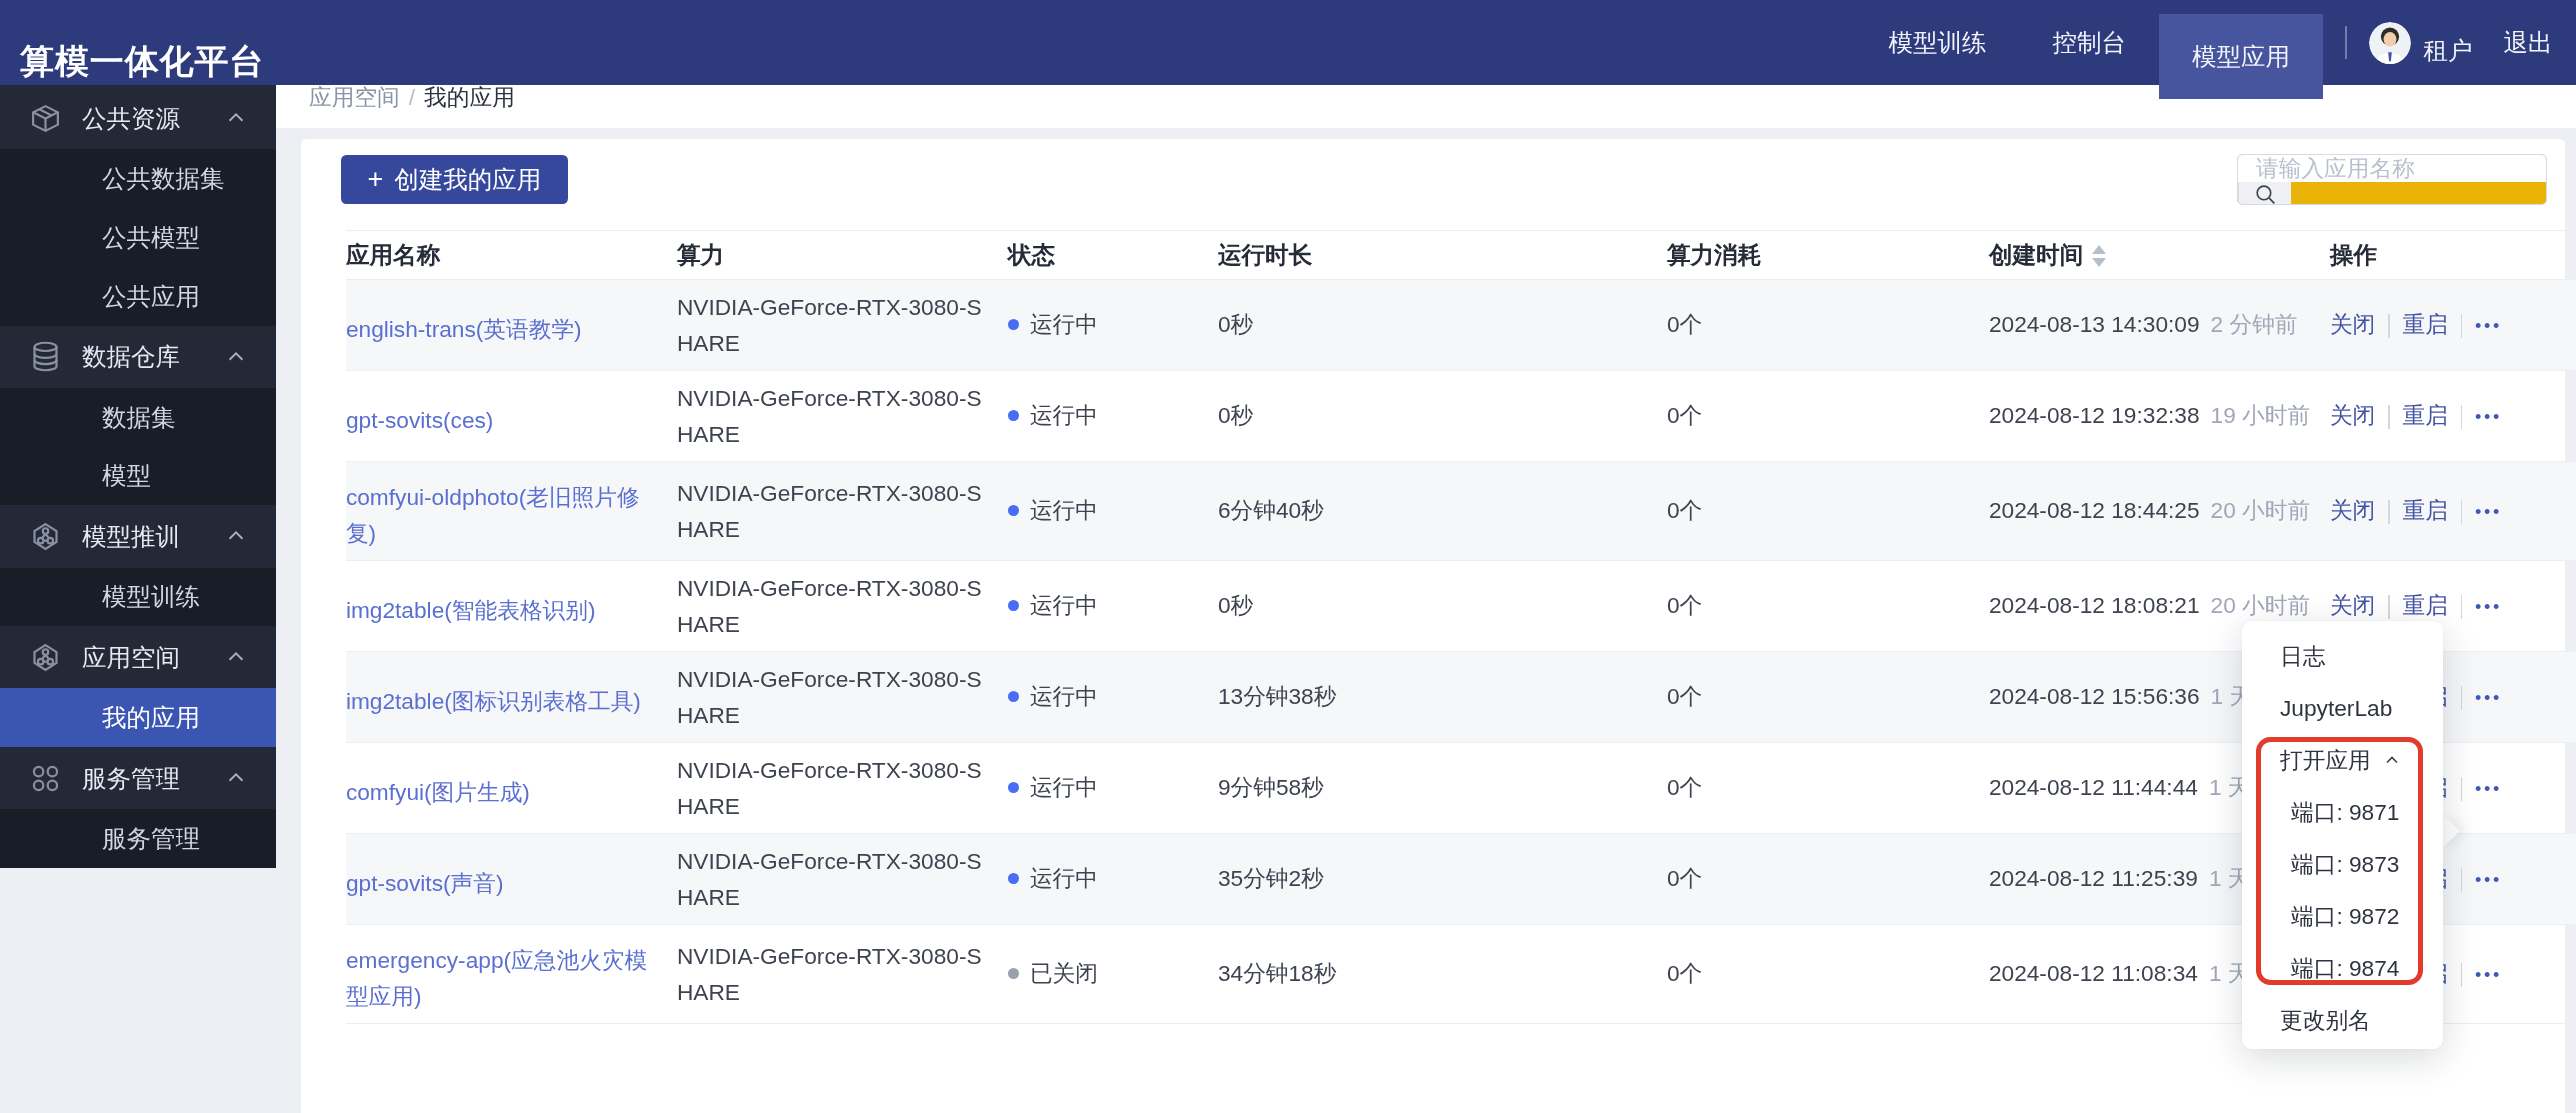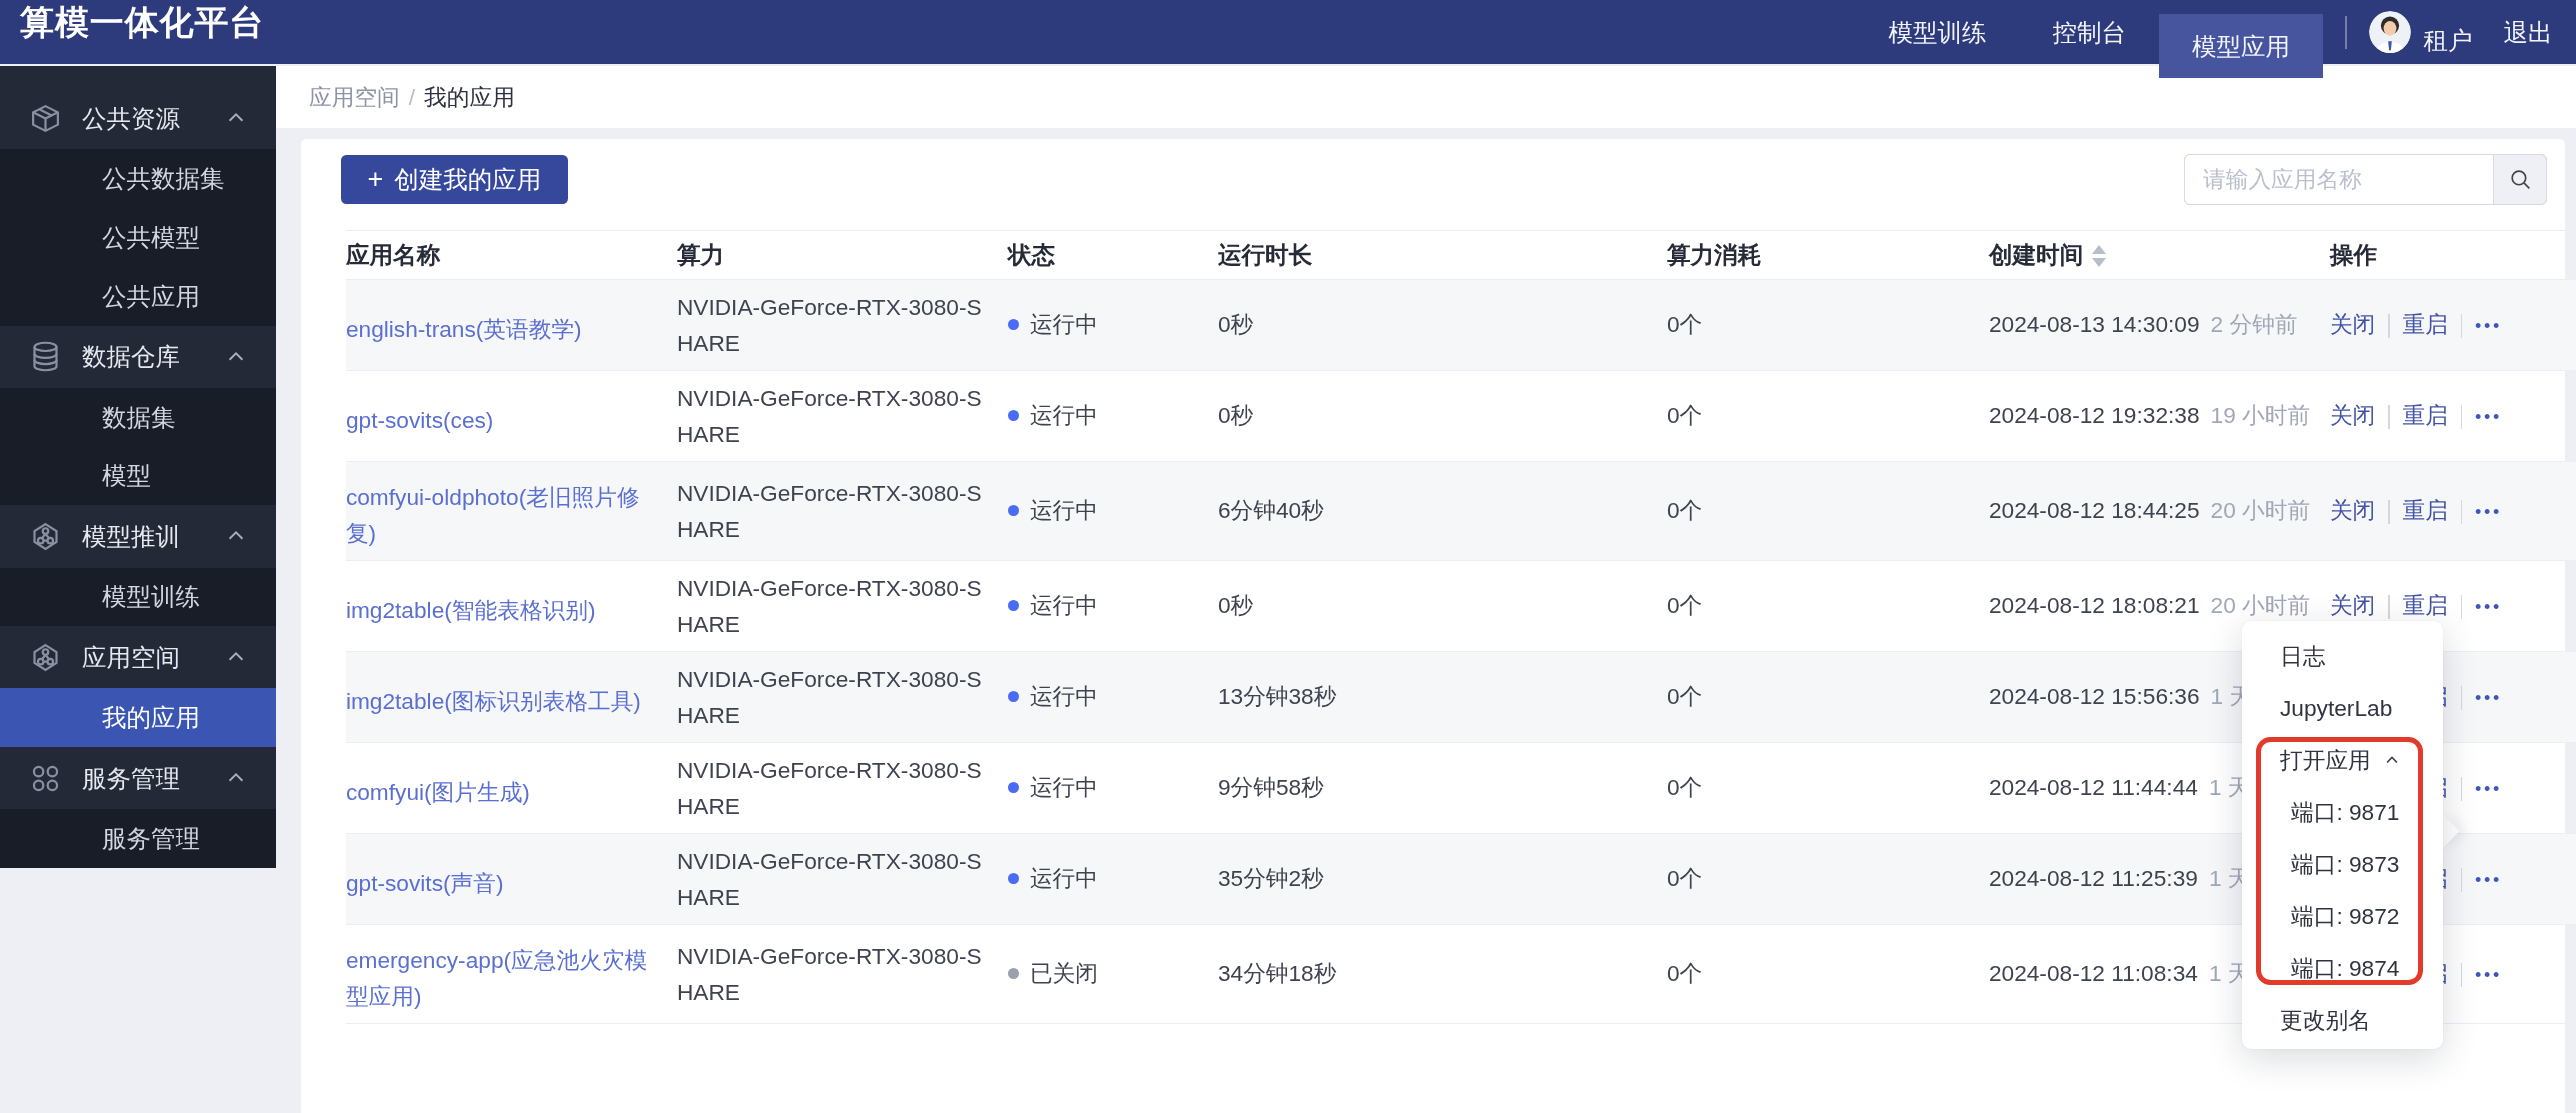--- a/index.html
+++ b/index.html
@@ -3,21 +3,21 @@
 <meta charset="utf-8">
 <style>
   * { box-sizing: border-box; margin: 0; padding: 0; }
   html,body { width:2576px; height:1113px; overflow:hidden; }
   body {
     position:relative;
     font-family:"Liberation Sans","DejaVu Sans",sans-serif;
     background:#edeff4; color:#3e4350;
   }
   
-  .navbar{position:absolute;top:0;left:0;width:2576px;height:64px;background:#2d3a7c;display:flex;align-items:flex-start;color:#f2f4fa;z-index:40;gap:8px;}
+  .navbar{position:absolute;top:0;left:0;width:2576px;height:85px;background:#2d3a7c;display:flex;align-items:flex-end;color:#f2f4fa;z-index:40;gap:8px;}
   .logo{font-size:34px;font-weight:700;padding-left:20px;letter-spacing:0.9px;color:#fff;}
   .nav-right{margin-left:auto;display:flex;align-items:center;height:100%;}
   .nav-item{font-size:24.5px;padding:0 33px;height:100%;display:flex;align-items:center;cursor:pointer;}
   .nav-item.active{background:#46559e;margin-top:28px;}
   .nav-divider{width:1.8px;height:33px;background:rgba(255,255,255,.35);margin:0 22px;}
   .avatar{width:42px;height:42px;border-radius:50%;overflow:hidden;margin-right:12.7px;flex:0 0 auto;}
   .nav-user{font-size:24.5px;margin-right:31px;margin-top:16px;}
   .nav-logout{font-size:24.5px;margin-right:23.6px;}
   
   .sidebar{position:absolute;top:66px;left:0;width:276px;height:802px;background:#191d28;display:flex;flex-direction:column;z-index:30;}
@@ -31,21 +31,21 @@
   
   .main{position:absolute;left:276px;top:66px;right:0;bottom:0;overflow:hidden;}
   .crumb-bar{height:62px;background:#fff;display:flex;align-items:center;padding-left:33px;font-size:22.7px;}
   .crumb-sec{color:#8b93a6;}
   .crumb-sep{color:#b6bcc9;margin:0 9px;}
   .crumb-cur{color:#2c3140;}
   .card{position:absolute;left:24.5px;right:11px;top:73px;height:1088px;background:#fff;border-radius:5.4px;padding:0 18px 0 40px;}
   .toolbar{display:flex;justify-content:space-between;align-items:center;padding-top:14.5px;}
   .btn-create{height:49px;background:#36489c;color:#fff;border:none;border-radius:5.4px;font-size:24.5px;padding:0 27px;display:flex;align-items:center;cursor:pointer;font-family:inherit;}
   .btn-create .plus{font-size:27px;margin-right:11px;font-weight:400;}
-  .searchbox{display:flex;height:51px;border:0.9px solid #d8dbe3;border-radius:5.4px;overflow:hidden;background:#eab308;}
+  .searchbox{display:flex;height:51px;border:0.9px solid #d8dbe3;border-radius:5.4px;overflow:hidden;background:#eab308;flex-direction:column;}
   .searchbox input{width:308px;border:none;outline:none;font-size:22.7px;padding:0 18px;color:#3e4350;font-family:inherit;}
   .searchbox input::placeholder{color:#b9bfcc;}
   .search-btn{width:53px;background:#eef0f5;border-left:0.9px solid #d8dbe3;display:flex;align-items:center;justify-content:center;cursor:pointer;}
   
   table{border-collapse:collapse;table-layout:fixed;width:2489px;margin-top:25px;margin-left:5.4px;}
   thead tr{height:49px;}
   th{font-size:23.6px;font-weight:700;color:#262b38;text-align:left;border-top:0.9px solid #ebedf1;border-bottom:0.9px solid #ebedf1;padding:0;}
   tbody tr{height:86px;border-bottom:0.9px solid #eceef3;}
   tbody tr:nth-child(odd){background:#f6f7f9;}
   td{font-size:22.7px;color:#3e4350;padding:9px 18px 9px 0;vertical-align:middle;}

